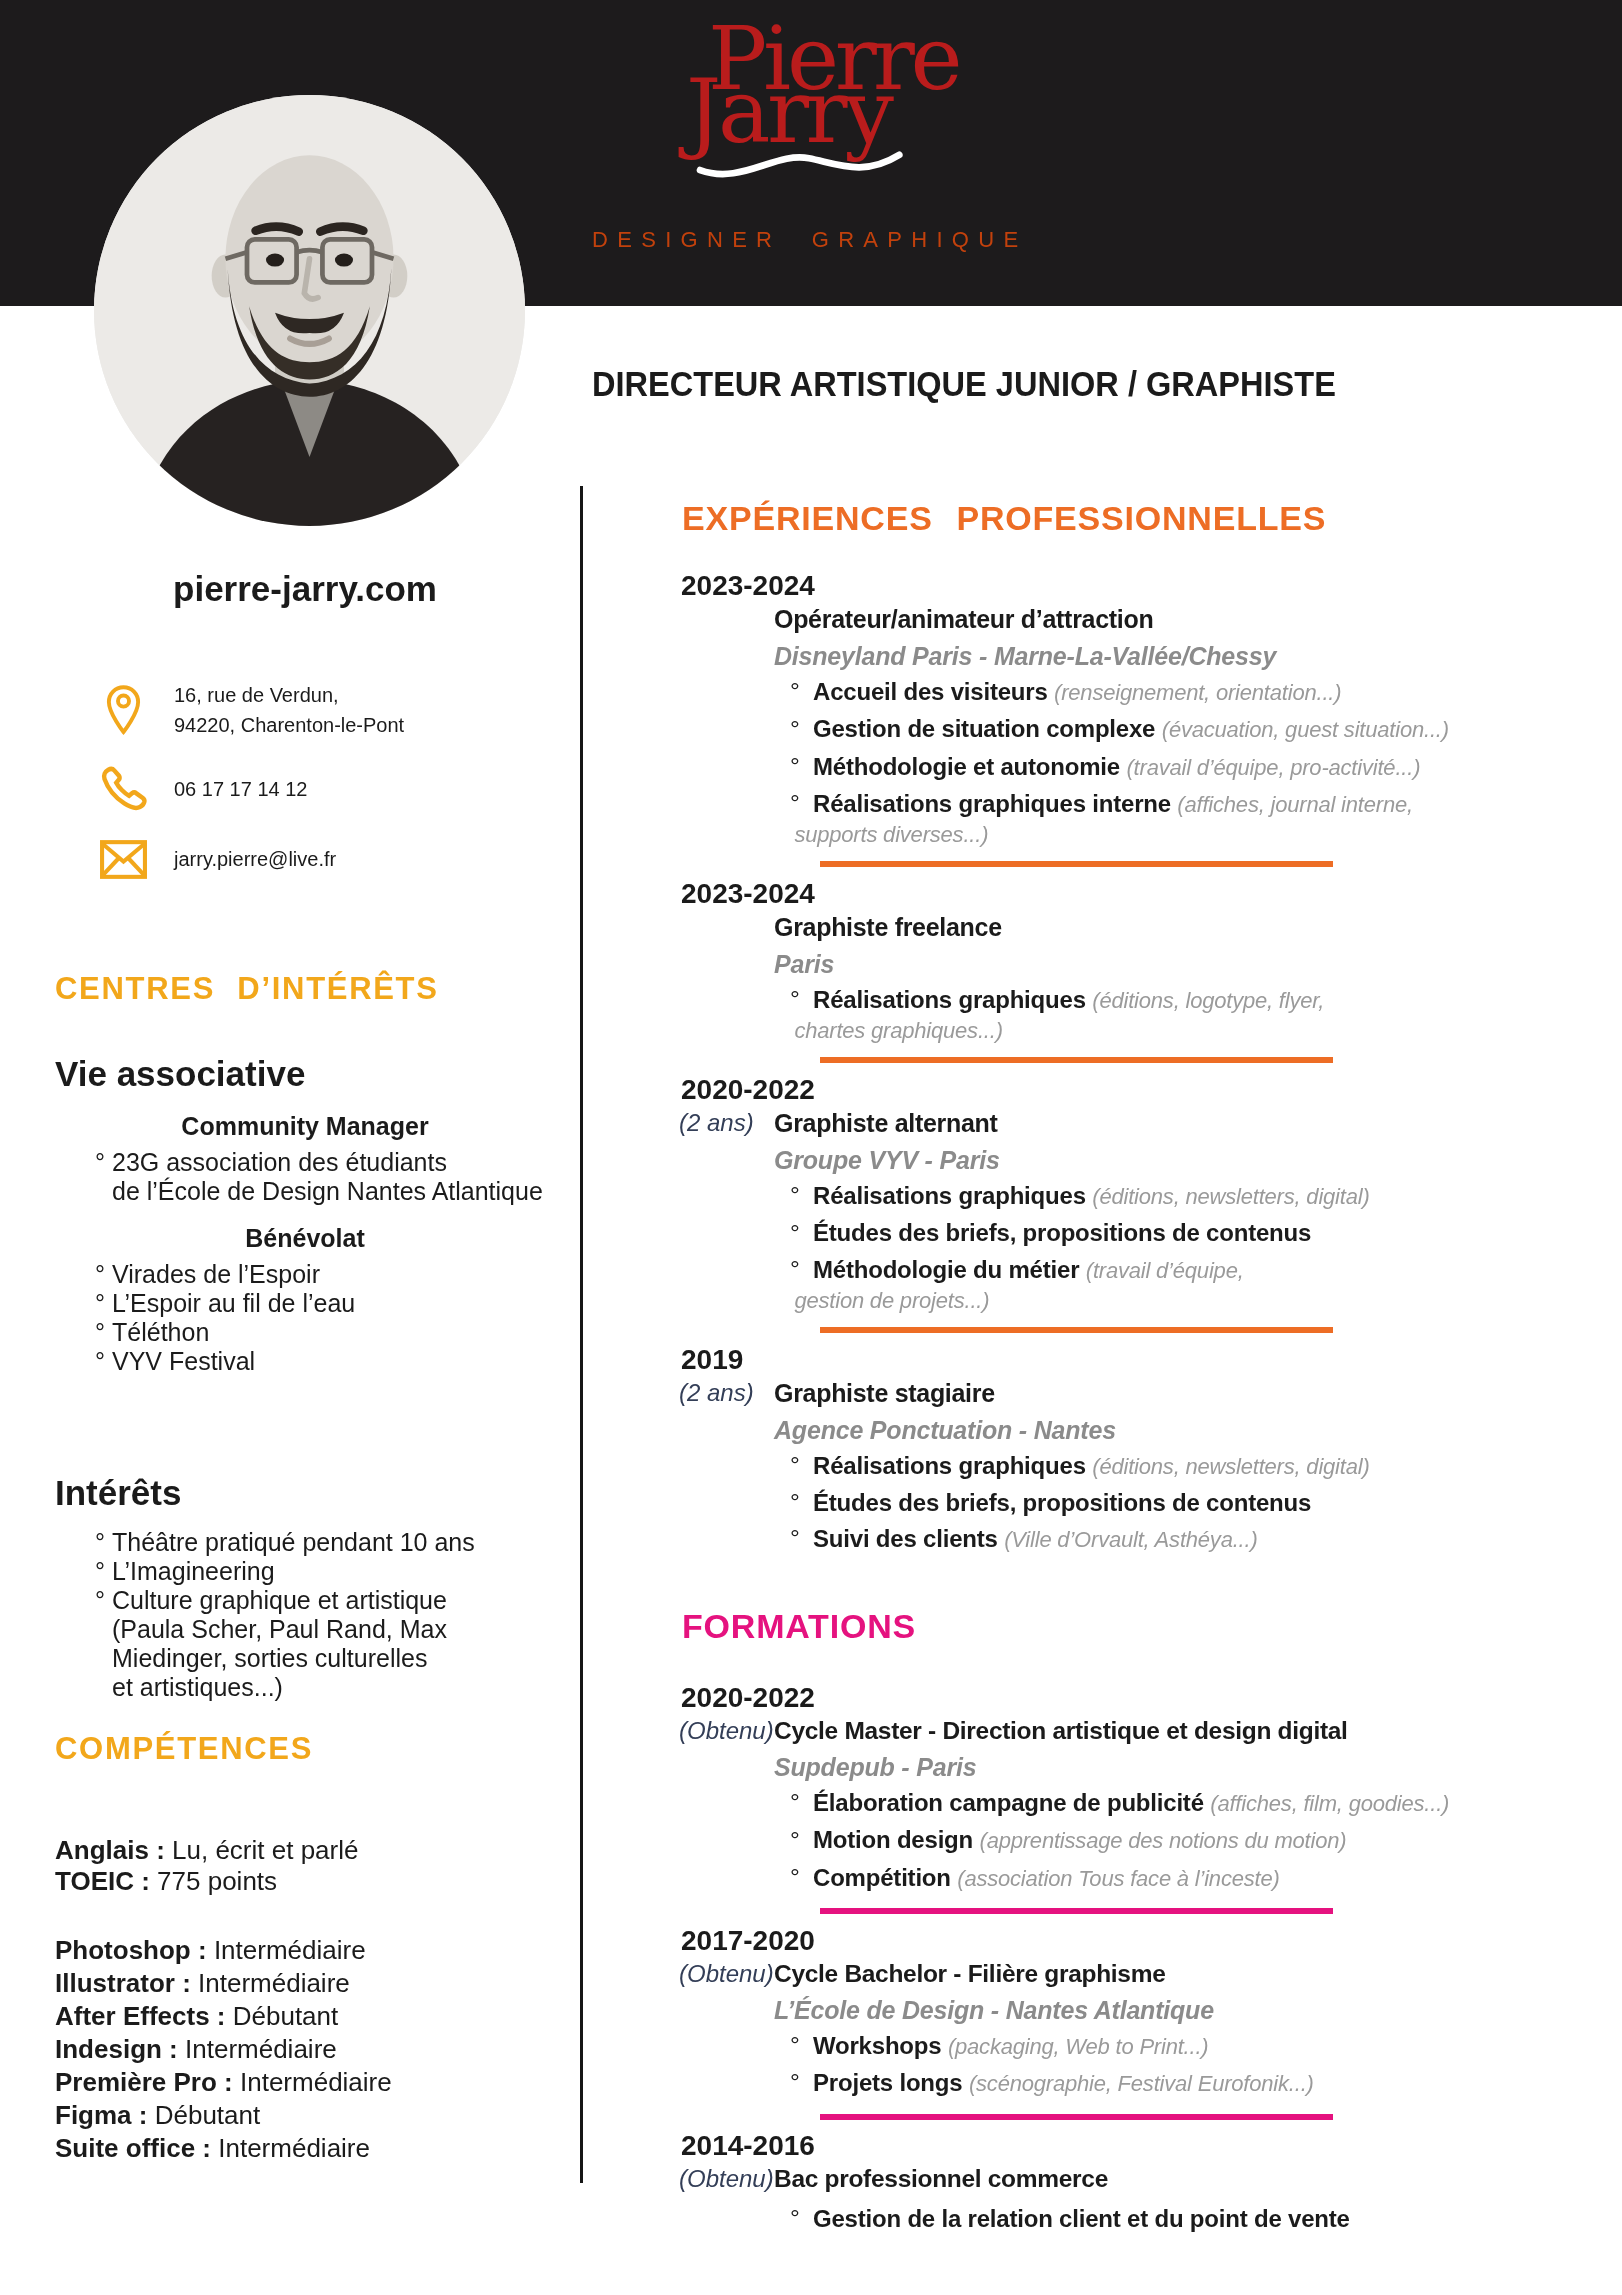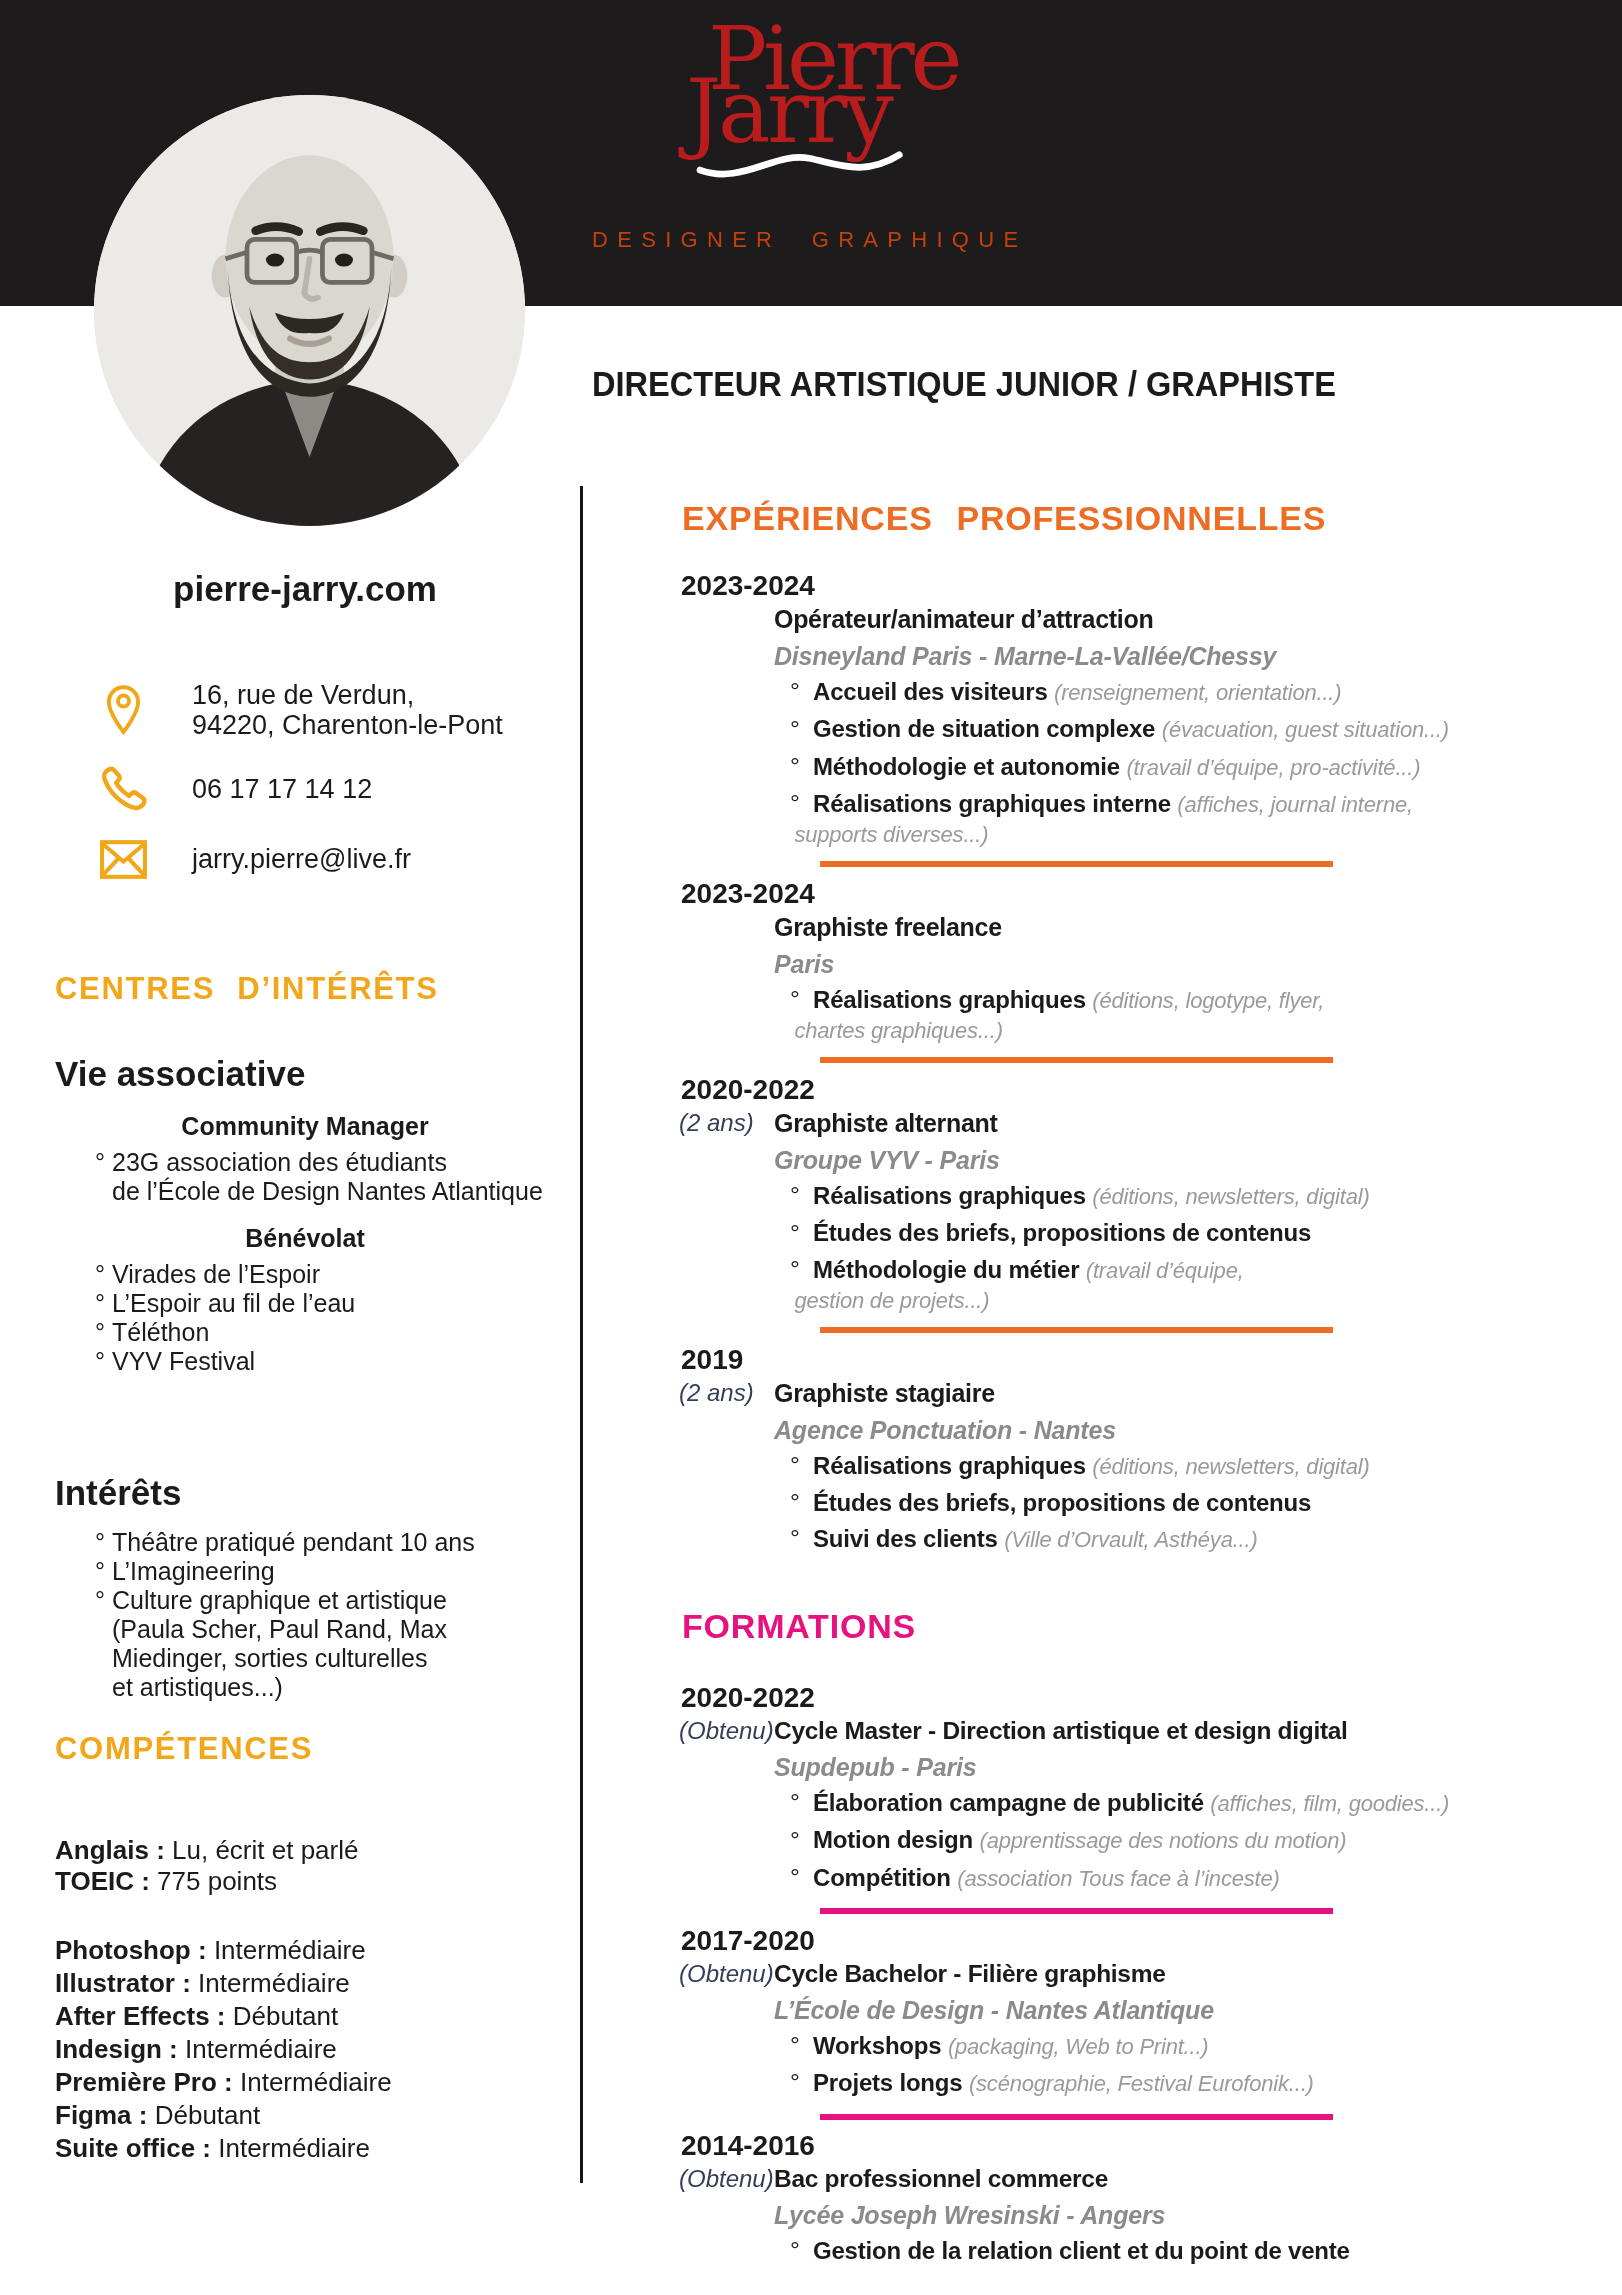--- a/index.html
+++ b/index.html
@@ -18,21 +18,21 @@
   .portrait{position:absolute;left:94px;top:95px;width:431px;height:431px;border-radius:50%;overflow:hidden;background:#ececea;}
   
   .vrule{position:absolute;left:580px;top:486px;width:2.5px;height:1697px;background:#161616;}
   
   .leftcol{position:absolute;left:55px;top:554px;width:500px;}
   .site{font-size:35px;font-weight:bold;text-align:center;line-height:41px;margin-top:13.5px;letter-spacing:0px;}
   .contact{margin-top:71px;}
   .c-row{display:flex;align-items:center;padding-left:40px;}
   .c-row + .c-row{margin-top:20px;}
   .c-ic{width:56px;flex:0 0 56px;display:flex;justify-content:center;}
-  .c-txt{margin-left:41px;font-size:27px;line-height:30px;}
+  .c-txt{margin-left:23px;font-size:20px;line-height:30px;}
   .lh-yellow{color:#F2A71B;font-weight:bold;font-size:31px;letter-spacing:1.7px;word-spacing:12px;line-height:37px;}
   .ih{margin-top:90px;}
   .sub-big{font-size:35px;font-weight:bold;line-height:41px;margin-top:46px;}
   .sub-small{font-size:25px;font-weight:bold;line-height:29px;margin-top:18.6px;text-align:center;}
   .l-list{margin-top:6.8px;}
   .l-bullet{position:relative;padding-left:57px;font-size:25px;line-height:29px;}
   .l-bullet .deg{position:absolute;left:40px;top:0;font-size:25px;}
   .l-cont{padding-left:57px;font-size:25px;line-height:29px;}
   .comp-h{margin-top:28px;}
   .lang{margin-top:68px;font-size:26px;line-height:31px;}
@@ -379,21 +379,20 @@
       </div>
       <div class="x-div div-pink"></div>
     </section>
 
     <section>
       <div class="x-date">2014-2016</div>
       <div class="x-role-line">
         <span class="x-dur">(Obtenu)</span>
         <span class="x-role f-degree">Bac professionnel commerce</span>
       </div>
-      <div class="x-org">Lycée Joseph Wresinski - Angers</div>
       <div class="x-bullet">
         <span class="deg">°</span>
         <span class="lead">Gestion de la relation client et du point de vente</span>
       </div>
     </section>
   </div>
 </div>
 
 
 </body></html>

